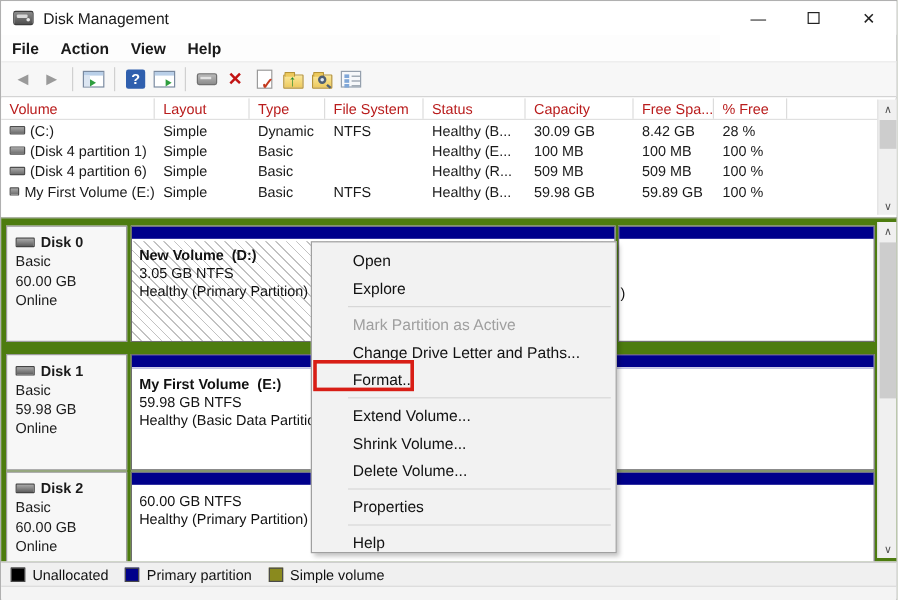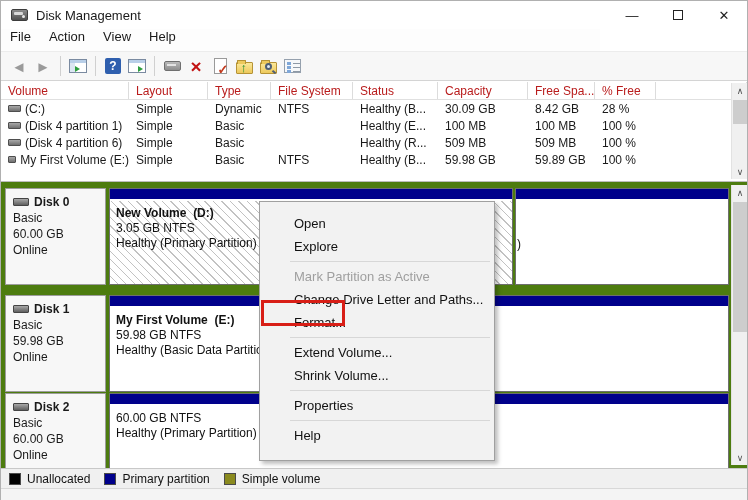--- a/index.html
+++ b/index.html
@@ -19,21 +19,21 @@
   .app-icon b { position:absolute; right:2px; bottom:2px; width:3px; height:3px;
                 background:#e8e8e8; border-radius:50%; }
   .title { margin-left:8px; font-size:13px; color:#1a1a1a; }
   .win-controls { margin-left:auto; display:flex; height:28px; }
   .win-btn { width:46px; height:28px; display:flex; align-items:center;
              justify-content:center; font-size:13px; color:#222; cursor:default; }
   .max-glyph { width:10px; height:10px; border:1px solid #222; display:inline-block; }
 
   
   .menubar { position:absolute; left:0; top:28px; width:599px; height:22px;
-             background:#fdfdfd; display:flex; align-items:flex-start; }
+             background:#fdfdfd; display:flex; align-items:center;font-weight:bold; }
   .menu-item { padding:0 9px; font-size:13px; color:#1a1a1a; }
 
   
   .toolbar { position:absolute; left:0; top:50px; width:746px; height:30px;
              background:#f7f7f7; border-top:1px solid #ececec;
              border-bottom:1px solid #d4d4d4; display:flex; align-items:center;
              padding-left:6px; }
   .tb-sep { width:1px; height:20px; background:#d0d0d0; margin:0 5px; }
   .tb-btn { width:24px; height:24px; display:flex; align-items:center;
             justify-content:center; position:relative; }
@@ -125,22 +125,22 @@
   
   .legend { position:absolute; left:0; top:467px; width:746px; height:20px;
             background:#f0f0f0; border-top:1px solid #c8c8c8; display:flex;
             align-items:center; padding-left:8px; font-size:12px; color:#111; }
   .leg-item { display:flex; align-items:center; margin-right:14px; }
   .leg-sq { width:12px; height:12px; border:1px solid #4a4a4a; margin-right:6px; }
   .statusbar { position:absolute; left:0; top:487px; width:746px; height:12px;
                background:#f4f4f4; border-top:1px solid #d8d8d8; }
 
   
-  .ctx-menu { position:absolute; left:258px; top:200px; width:236px; height:260px;
-              background:#f2f2f2; border:1px solid #a0a0a0; padding-top:10px;
+  .ctx-menu { position:absolute; left:258px; top:200px; width:255px; height:260px;
+              background:#f2f2f2; border:1px solid #a0a0a0; padding-top:4px;
               box-shadow:3px 3px 4px rgba(0,0,0,0.25); z-index:50;text-align:right; }
   .ctx-item { height:23px; display:flex; align-items:center; padding-left:34px;
               font-size:13px; color:#111; }
   .ctx-item.disabled { color:#9f9f9f; }
   .ctx-sep { height:1px; background:#d7d7d7; margin:3px 4px 3px 30px; }
   .format-highlight { position:absolute; left:260px; top:299px; width:84px;
                       height:26px; border:3px solid #d81e16; z-index:60; }
 </style>
 </head>
 <body>
@@ -394,20 +394,21 @@
   <div class="ctx-menu">
     <div class="ctx-item">Open</div>
     <div class="ctx-item">Explore</div>
     <div class="ctx-sep"></div>
     <div class="ctx-item disabled">Mark Partition as Active</div>
     <div class="ctx-item">Change Drive Letter and Paths...</div>
     <div class="ctx-item">Format...</div>
     <div class="ctx-sep"></div>
     <div class="ctx-item">Extend Volume...</div>
     <div class="ctx-item">Shrink Volume...</div>
+    <div class="ctx-item">Delete Volume...</div>
     <div class="ctx-sep"></div>
     <div class="ctx-item">Properties</div>
     <div class="ctx-sep"></div>
     <div class="ctx-item">Help</div>
   </div>
 
   <div class="format-highlight"></div>
 
 </div>
 

